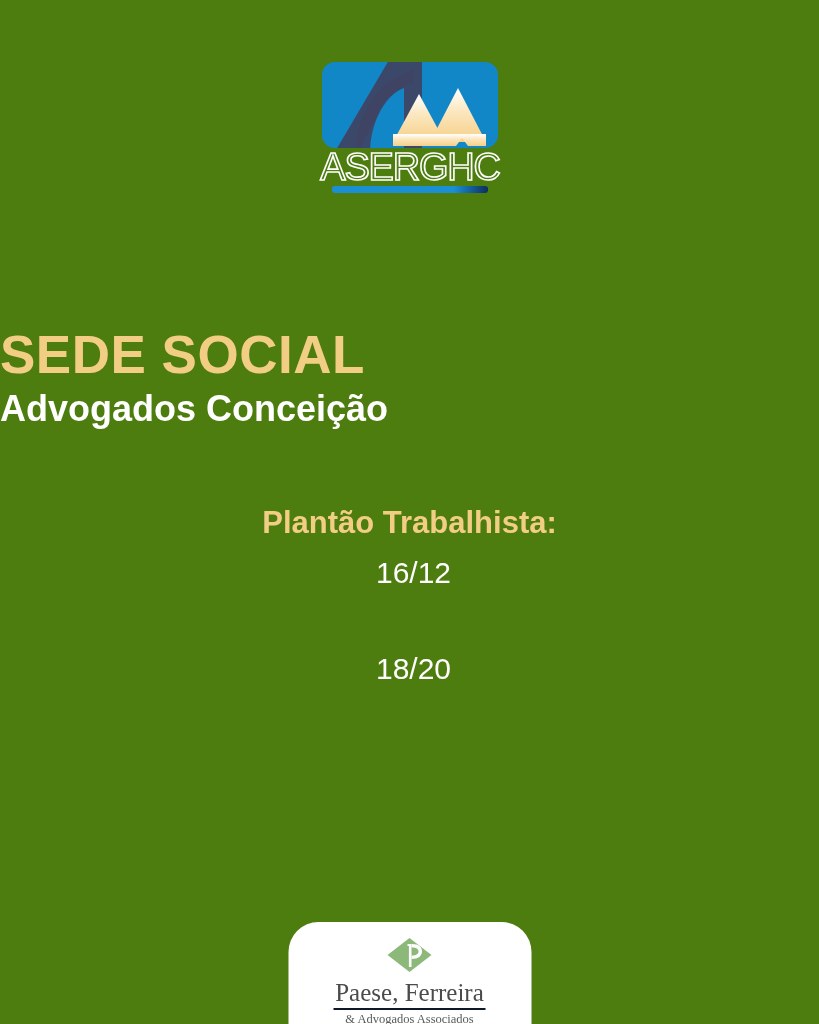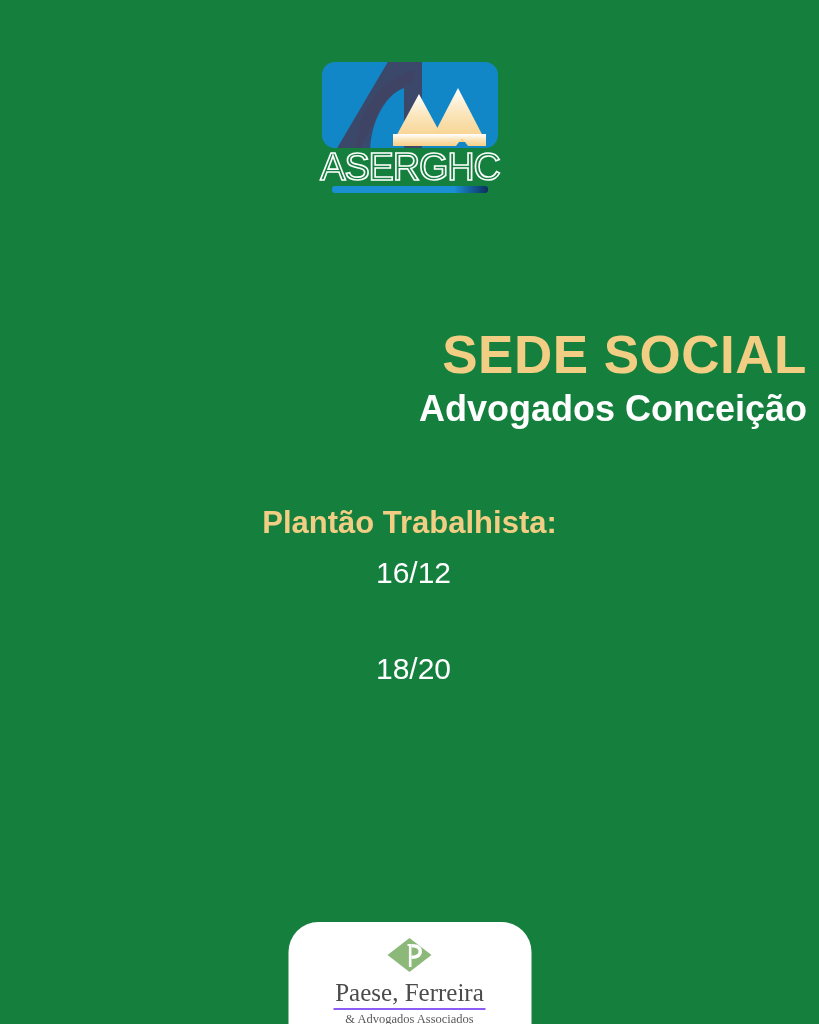--- a/index.html
+++ b/index.html
@@ -12,21 +12,21 @@
     height: 1024px;
     overflow: hidden;
     font-family: "Liberation Sans", sans-serif;
     background: #0d2e5e;
   }
 
   .poster {
     position: relative;
     width: 819px;
     height: 1024px;
-    background: #15803d;
+    background: #4d7c0f;
     overflow: hidden;
   }
 
   
   .brand-logo {
     position: absolute;
     left: 50%;
     transform: translateX(-50%);
     top: 58px;
     width: 184px;
@@ -35,23 +35,23 @@
   .brand-logo svg {
     display: block;
     width: 184px;
     height: 140px;
   }
 
   
   .headline-block {
     position: absolute;
     left: 0;
-    right: 12px;
+    right: 0;
     top: 327px;
-    text-align: right;
+    text-align: left;
   }
   .title-main {
     margin: 0;
     font-size: 53px;
     line-height: 1.04;
     font-weight: bold;
     letter-spacing: 0.5px;
     color: #f2cd84;
     font-family: "Liberation Sans", sans-serif;
   }
@@ -115,21 +115,21 @@
   }
   .firm-name {
     margin: 7px 0 0 0;
     font-size: 25px;
     line-height: 1.05;
     font-weight: normal;
     color: #4b4b4b;
     font-family: "Liberation Serif", serif;
     display: inline-block;
     padding: 0 2px 2px 2px;
-    border-bottom: 2px solid #8b5cf6;
+    border-bottom: 2px solid #0f172a;
   }
   .firm-tagline {
     margin: 3px 0 0 0;
     font-size: 12.5px;
     line-height: 1.1;
     font-weight: normal;
     color: #5a5a5a;
     font-family: "Liberation Serif", serif;
   }
 </style>

